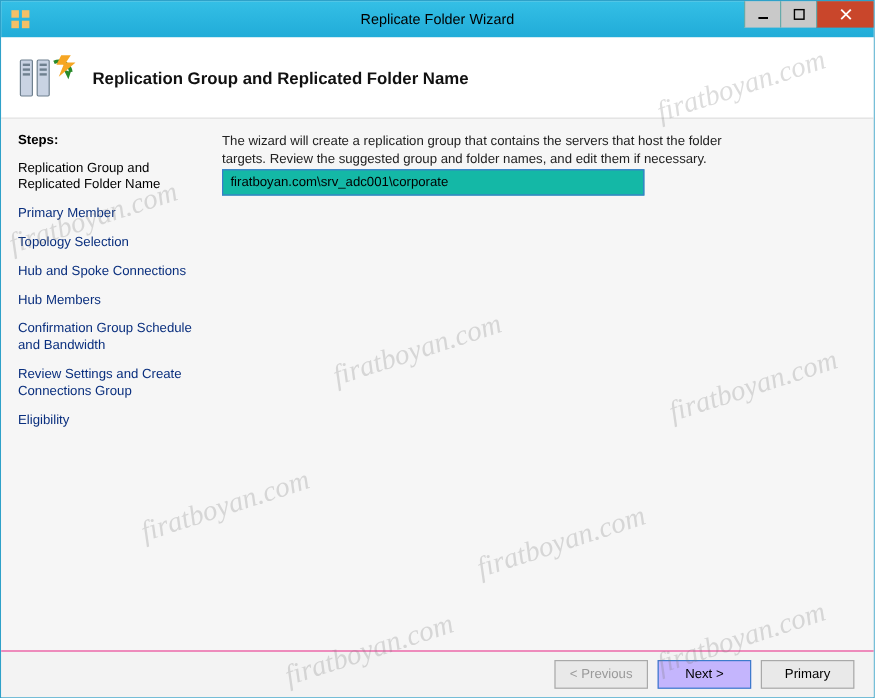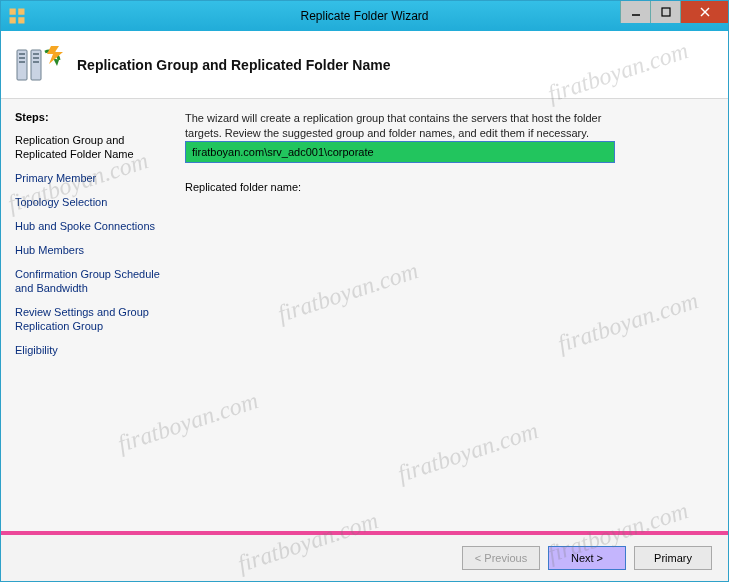--- a/index.html
+++ b/index.html
@@ -18,24 +18,24 @@
   .header-icon { width: 48px; height: 42px; position: relative; }
   .header-title { font-size: 14px; font-weight: bold; color: #111; }
   .body { flex: 1; display: flex; background: #f6f6f6; }
   .sidebar { width: 174px; padding: 12px 10px 0 14px; background: #f6f6f6; }
   .steps-hdr { font-weight: bold; font-size: 11px; margin-bottom: 10px; }
   .step { font-size: 11px; color: #0a2f7e; margin-bottom: 10px; line-height: 14px; cursor: pointer; }
   .step.current { color: #000; }
   .main { flex: 1; padding: 12px 18px 0 10px; position: relative; }
   .desc { font-size: 11px; color: #222; line-height: 15px; max-width: 430px;}
   .field-label { font-size: 11px; margin-bottom: 4px; }
-  .text-input { width: 430px; height: 22px; border: 1px solid #7a9abf; background: #22c55e; padding: 2px 6px; font-size: 11px; font-family: inherit; }
+  .text-input { width: 352px; height: 22px; border: 1px solid #7a9abf; background: #14b8a6; padding: 2px 6px; font-size: 11px; font-family: inherit; }
   .text-input.focused { border: 1px solid #3d7bcc; }
   .field-block { margin-bottom: 18px;}
-  .footer { height: 50px; border-top: 4px solid #ec4899; display: flex; align-items: center; justify-content: flex-end; gap: 8px; padding-right: 16px; background: #f3f3f3;}
+  .footer { height: 39px; border-top: 1px solid #ec4899; display: flex; align-items: center; justify-content: flex-end; gap: 8px; padding-right: 16px; background: #f3f3f3;}
   .btn { min-width: 78px; height: 24px; border: 1px solid #a9a9a9; background: #e9e9e9; font-size: 11px; font-family: inherit; padding: 0 10px; cursor: pointer;}
   .btn:disabled { color: #9a9a9a; }
   .btn.primary { border: 1px solid #3d7bcc; background: #c4b5fd; }
   .watermark { position: absolute; color: rgba(120,120,120,0.25); font-size: 24px; font-style: italic; font-family: Georgia, serif; transform: rotate(-18deg); pointer-events: none; user-select: none; white-space: nowrap;}
 </style>
 </head>
 <body>
 
 <div class="window">
 
@@ -90,33 +90,32 @@
 
   <div class="body">
     <div class="sidebar">
       <div class="steps-hdr">Steps:</div>
       <div class="step current">Replication Group and Replicated Folder Name</div>
       <div class="step">Primary Member</div>
       <div class="step">Topology Selection</div>
       <div class="step">Hub and Spoke Connections</div>
       <div class="step">Hub Members</div>
       <div class="step">Confirmation Group Schedule and Bandwidth</div>
-      <div class="step">Review Settings and Group Replication Group</div>
+      <div class="step">Review Settings and Create Connections Group</div>
       <div class="step">Eligibility</div>
     </div>
 
     <div class="main">
       <div class="desc">The wizard will create a replication group that contains the servers that host the folder targets. Review the suggested group and folder names, and edit them if necessary.</div>
 
       <div class="field-block">
         <input type="text" class="text-input focused" value="firatboyan.com\srv_adc001\corporate" style="">
       </div>
 
       <div class="field-block">
-        <div class="field-label">Replicated folder name:</div>
       </div>
 
       <div class="watermark" style="top:-40px; left:370px;">firatboyan.com</div>
       <div class="watermark" style="top:70px; left:-170px;">firatboyan.com</div>
       <div class="watermark" style="top:180px; left:100px;">firatboyan.com</div>
       <div class="watermark" style="top:210px; left:380px;">firatboyan.com</div>
       <div class="watermark" style="top:310px; left:-60px;">firatboyan.com</div>
       <div class="watermark" style="top:340px; left:220px;">firatboyan.com</div>
       <div class="watermark" style="top:430px; left:60px;">firatboyan.com</div>
       <div class="watermark" style="top:420px; left:370px;">firatboyan.com</div>

